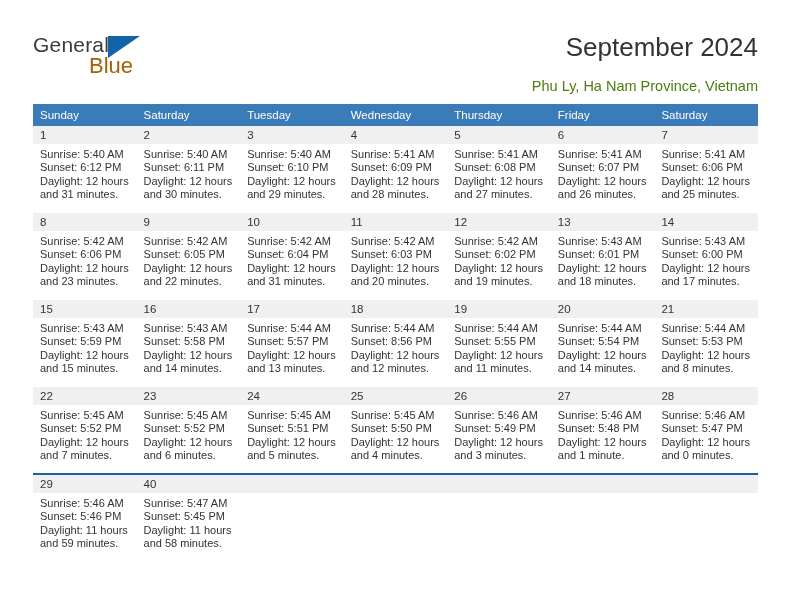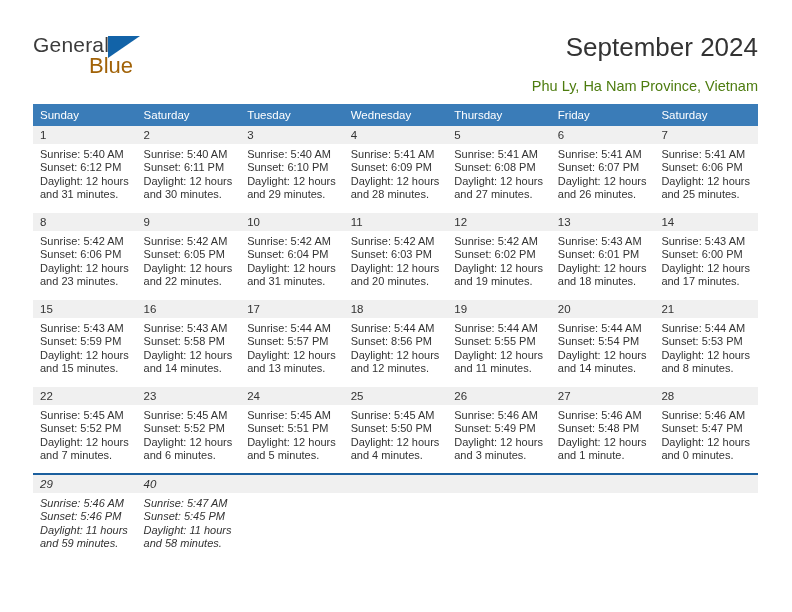--- a/index.html
+++ b/index.html
@@ -108,21 +108,20 @@
     background: #ffffff;
   }
   .week-row > td {
     border-top: 1px solid #ffffff;
   }
   .week-row.first > td {
     border-top: none;
   }
   .week-row.last > td {
     border-top: 2px solid #1b5f9e;
-    font-style: italic;
   }
   .cell {
     height: 86px;
     box-sizing: border-box;
     position: relative;
   }
   .daynum-band {
     background: #f0f0f0;
     height: 18px;
     box-sizing: border-box;

